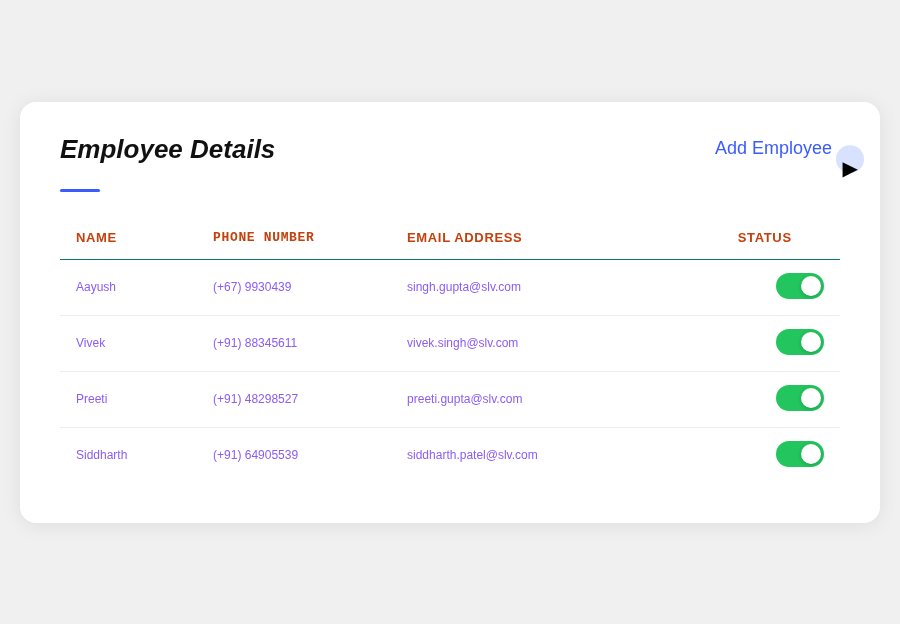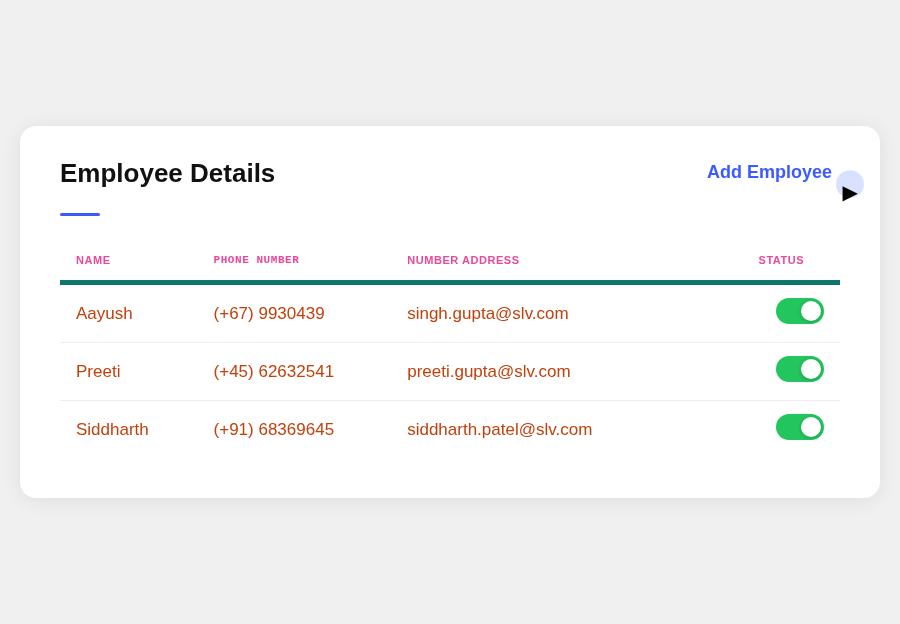--- a/index.html
+++ b/index.html
@@ -29,41 +29,42 @@
       display: flex;
       justify-content: space-between;
       align-items: flex-start;
       margin-bottom: 28px;
     }
 
     .title-section {
       display: flex;
       flex-direction: column;
       gap: 24px;
+      font-style: italic;
     }
 
     .page-title {
       font-size: 26px;
       font-weight: 700;
       color: #111111;
     }
 
     .title-underline {
       width: 40px;
       height: 3px;
       background: #3b5bff;
       border-radius: 2px;
     }
 
     .add-employee-btn {
       background: none;
       border: none;
       color: #3b5bff;
       font-size: 18px;
-      font-weight: 700;
+      font-weight: 400;
       cursor: pointer;
       padding: 4px 8px;
       border-radius: 8px;
       position: relative;
       margin-left: 47px;
     }
 
     .add-employee-btn::after {
       content: '';
       position: absolute;
@@ -84,45 +85,45 @@
       z-index: 10;
     }
 
     .table {
       width: 100%;
       border-collapse: collapse;
     }
 
     .table thead tr th {
       text-align: left;
-      font-size: 11px;
+      font-size: 13px;
       font-weight: 700;
-      color: #ec4899;
+      color: #c2410c;
       letter-spacing: 0.05em;
       padding: 10px 16px 14px 16px;
-      border-bottom: 5px solid #0f766e;
+      border-bottom: 1px solid #0f766e;
     }
 
     .table thead tr th:last-child {
-      text-align: center;
+      text-align: left;
     }
 
     .table tbody tr {
       border-bottom: 1px solid #eeeeee;
     }
 
     .table tbody tr:last-child {
       border-bottom: none;
       margin-top: 16px;
     }
 
     .table tbody tr td {
       padding: 13px 16px;
-      font-size: 17px;
-      color: #c2410c;
+      font-size: 12px;
+      color: #8b5cf6;
       vertical-align: middle;
     }
 
     .table tbody tr td:last-child {
       text-align: right;
     }
 
     .col-name { width: 140px; }
     .col-phone { width: 200px; font-family: Liberation Mono, monospace; }
     .col-email { width: 340px; }
@@ -169,48 +170,58 @@
       <button class="add-employee-btn">Add Employee</button>
       <span class="cursor-icon">▶</span>
     </div>
   </div>
 
   <table class="table">
     <thead>
       <tr>
         <th class="col-name">NAME</th>
         <th class="col-phone">PHONE NUMBER</th>
-        <th class="col-email">NUMBER ADDRESS</th>
+        <th class="col-email">EMAIL ADDRESS</th>
         <th class="col-status">STATUS</th>
       </tr>
     </thead>
     <tbody id="table-body">
     <tr>
           <td>Aayush</td>
           <td>(+67) 9930439</td>
           <td>singh.gupta@slv.com</td>
           <td><label class="toggle">
               <div class="toggle-track">
                 <div class="toggle-thumb"></div>
               </div>
             </label></td>
         </tr>
         <tr>
+          <td>Vivek</td>
+          <td>(+91) 88345611</td>
+          <td>vivek.singh@slv.com</td>
+          <td><label class="toggle">
+              <div class="toggle-track">
+                <div class="toggle-thumb"></div>
+              </div>
+            </label></td>
+        </tr>
+        <tr>
           <td>Preeti</td>
-          <td>(+45) 62632541</td>
+          <td>(+91) 48298527</td>
           <td>preeti.gupta@slv.com</td>
           <td><label class="toggle">
               <div class="toggle-track">
                 <div class="toggle-thumb"></div>
               </div>
             </label></td>
         </tr>
         <tr>
           <td>Siddharth</td>
-          <td>(+91) 68369645</td>
+          <td>(+91) 64905539</td>
           <td>siddharth.patel@slv.com</td>
           <td><label class="toggle">
               <div class="toggle-track">
                 <div class="toggle-thumb"></div>
               </div>
             </label></td>
         </tr>
       </tbody>
   </table>
 </div>

